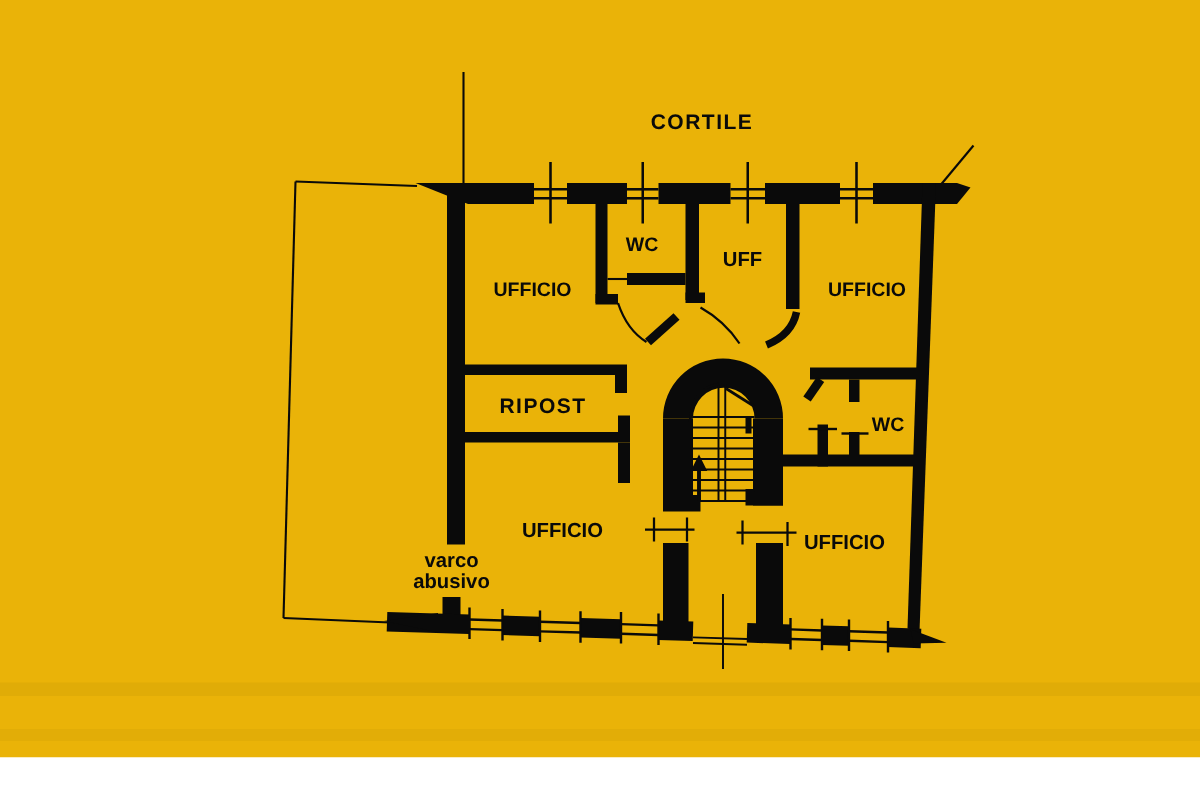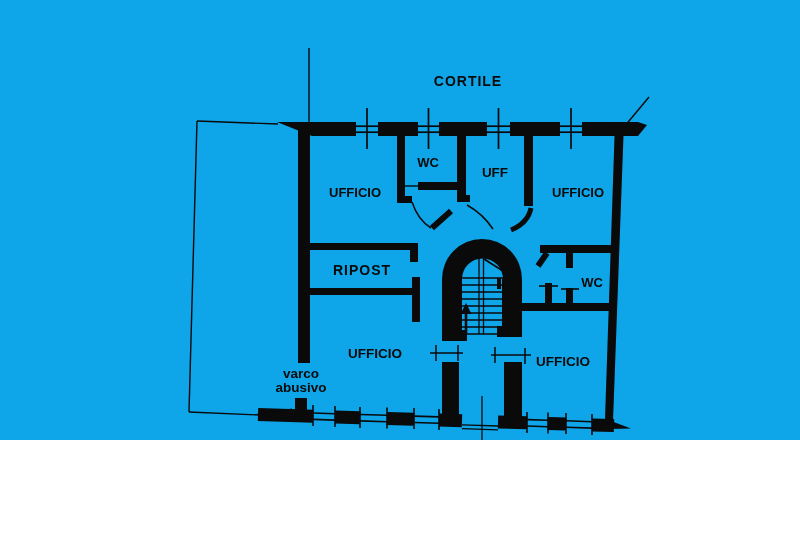--- a/index.html
+++ b/index.html
@@ -1,19 +1,19 @@
 <!DOCTYPE html>
 <html><head>
 <meta charset="utf-8">
 <style>
   html,body{margin:0;padding:0;background:#ffffff;}
   .sheet{
     position:relative;
-    width:800px;height:440px;
-    background:#0ea5e9;
+    width:800px;height:505px;
+    background:#eab308;
     overflow:hidden;
     font-family:"Liberation Sans", sans-serif;
   }
   svg{position:absolute;left:0;top:0;}
   .ink{fill:#0a0a0a;}
   .stroke{stroke:#0a0a0a;fill:none;}
   text{
     fill:#0a0a0a;
     font-family:"Liberation Sans", sans-serif;
     font-weight:bold;

